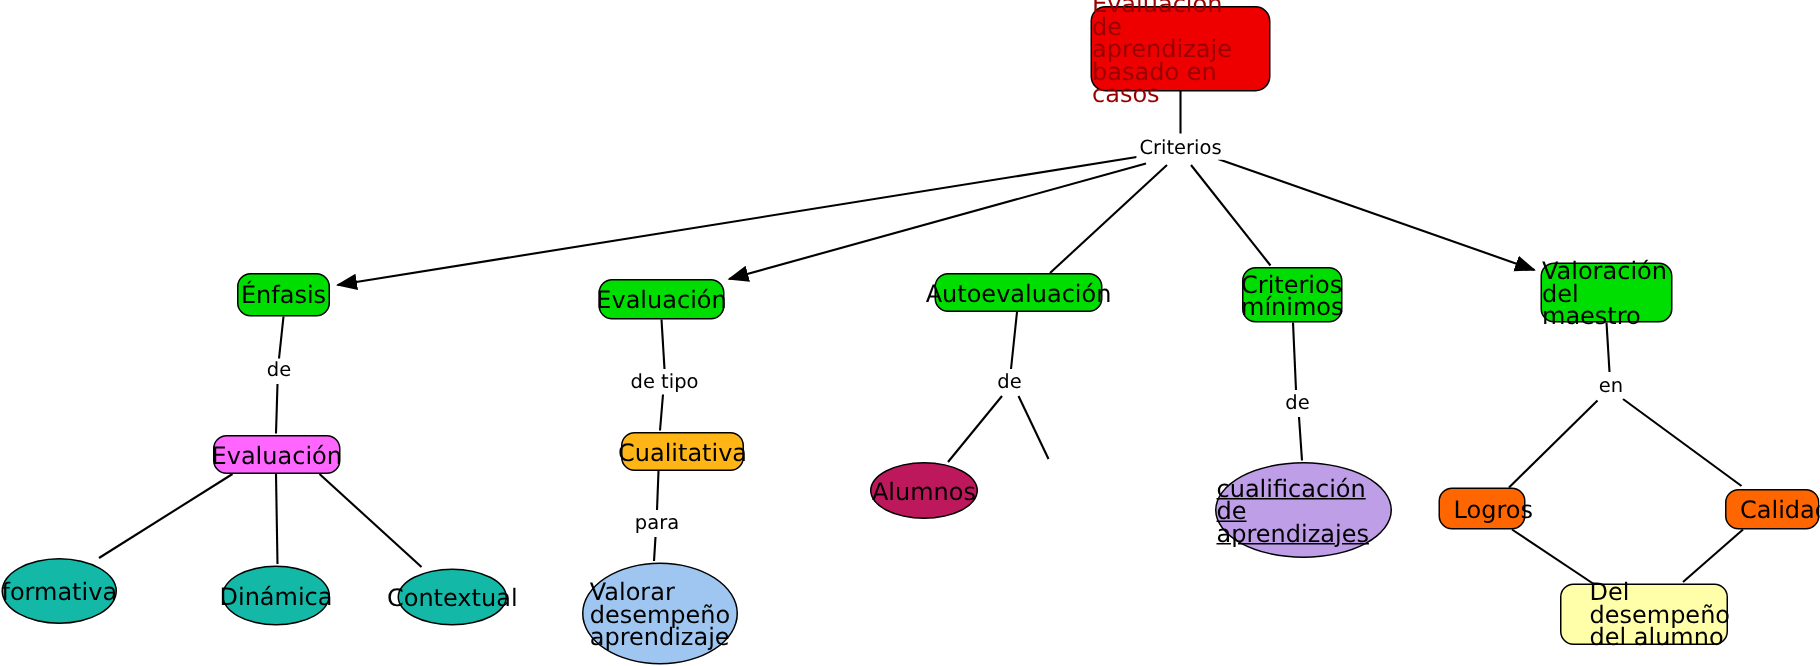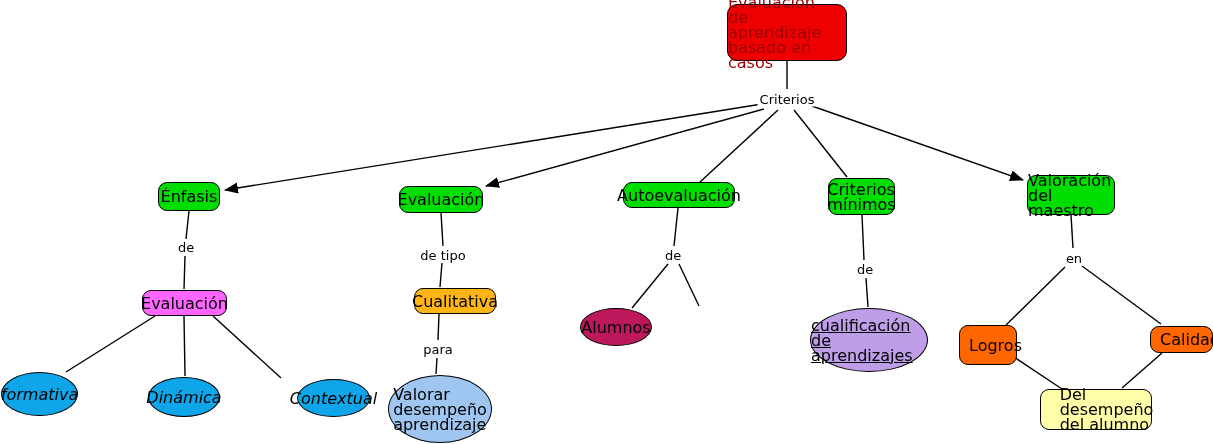--- a/index.html
+++ b/index.html
@@ -47,21 +47,21 @@
     line-height: 15px;
     color: #000;
     background: #fff;
     padding: 0 2px;
     white-space: nowrap;
     z-index: 1;
   }
   .c-red         { background: #ee0000; color: #990000; border-radius: 10px; }
   .c-green       { background: #00dd00; }
   .c-magenta     { background: #ff66ff; }
-  .c-yellow      { background: #0ea5e9; font-style: italic; }
+  .c-yellow      { background: #14b8a6; }
   .c-amber       { background: #ffb515; margin-left: 16px; }
   .c-blue        { background: #9fc6f0; }
   .c-pink        { background: #be185d; }
   .c-purple      { background: #bf9ee8; text-decoration: underline; }
   .c-orange      { background: #ff6600; }
   .c-lightyellow { background: #ffffaa; }
 </style>
 </head>
 <body>
 
@@ -116,36 +116,36 @@
   <div class="lbl" style="left:443px; top:255px;">de tipo</div>
   <div class="lbl" style="left:438px; top:349px;">para</div>
   <div class="lbl" style="left:673px; top:255px;">de</div>
   <div class="lbl" style="left:865px; top:269px;">de</div>
   <div class="lbl" style="left:1074px; top:258px;">en</div>
 
   <div class="node box c-green" style="left:158px; top:182px; width:62px; height:29px;">Énfasis</div>
   <div class="node box c-magenta" style="left:142px; top:290px; width:85px; height:26px;">Evaluación</div>
   <div class="node ellipse c-yellow" style="left:1px; top:372px; width:77px; height:44px;">formativa</div>
   <div class="node ellipse c-yellow" style="left:148px; top:377px; width:72px; height:40px;">Dinámica</div>
-  <div class="node ellipse c-yellow" style="left:265px; top:379px; width:73px; height:38px;margin-left:32px;">Contextual</div>
+  <div class="node ellipse c-yellow" style="left:265px; top:379px; width:73px; height:38px;">Contextual</div>
 
   <div class="node box c-green" style="left:399px; top:186px; width:84px; height:27px;">Evaluación</div>
   <div class="node box c-amber" style="left:398px; top:288px; width:82px; height:26px;">Cualitativa</div>
   <div class="node ellipse c-blue" style="left:388px; top:375px; width:104px; height:68px;">Valorar
 desempeño
 aprendizaje</div>
 
   <div class="node box c-green" style="left:623px; top:182px; width:112px; height:26px;">Autoevaluación</div>
   <div class="node ellipse c-pink" style="left:580px; top:308px; width:72px; height:38px;">Alumnos</div>
 
   <div class="node box c-green" style="left:828px; top:178px; width:67px; height:37px;">Criterios
 mínimos</div>
   <div class="node ellipse c-purple" style="left:810px; top:308px; width:118px; height:64px;">cualificación de
 aprendizajes</div>
 
   <div class="node box c-green" style="left:1027px; top:175px; width:88px; height:40px;">Valoración
 del maestro</div>
-  <div class="node box c-orange" style="left:959px; top:325px; width:58px; height:40px;padding-left:15px;">Logros</div>
+  <div class="node box c-orange" style="left:959px; top:325px; width:58px; height:28px;padding-left:15px;">Logros</div>
   <div class="node box c-orange" style="left:1150px; top:326px; width:63px; height:27px;padding-left:17px;">Calidad</div>
   <div class="node box c-lightyellow" style="left:1040px; top:389px; width:112px; height:41px;padding-left:21px;">Del desempeño
 del alumno</div>
 
 </div>
 
 </body></html>

